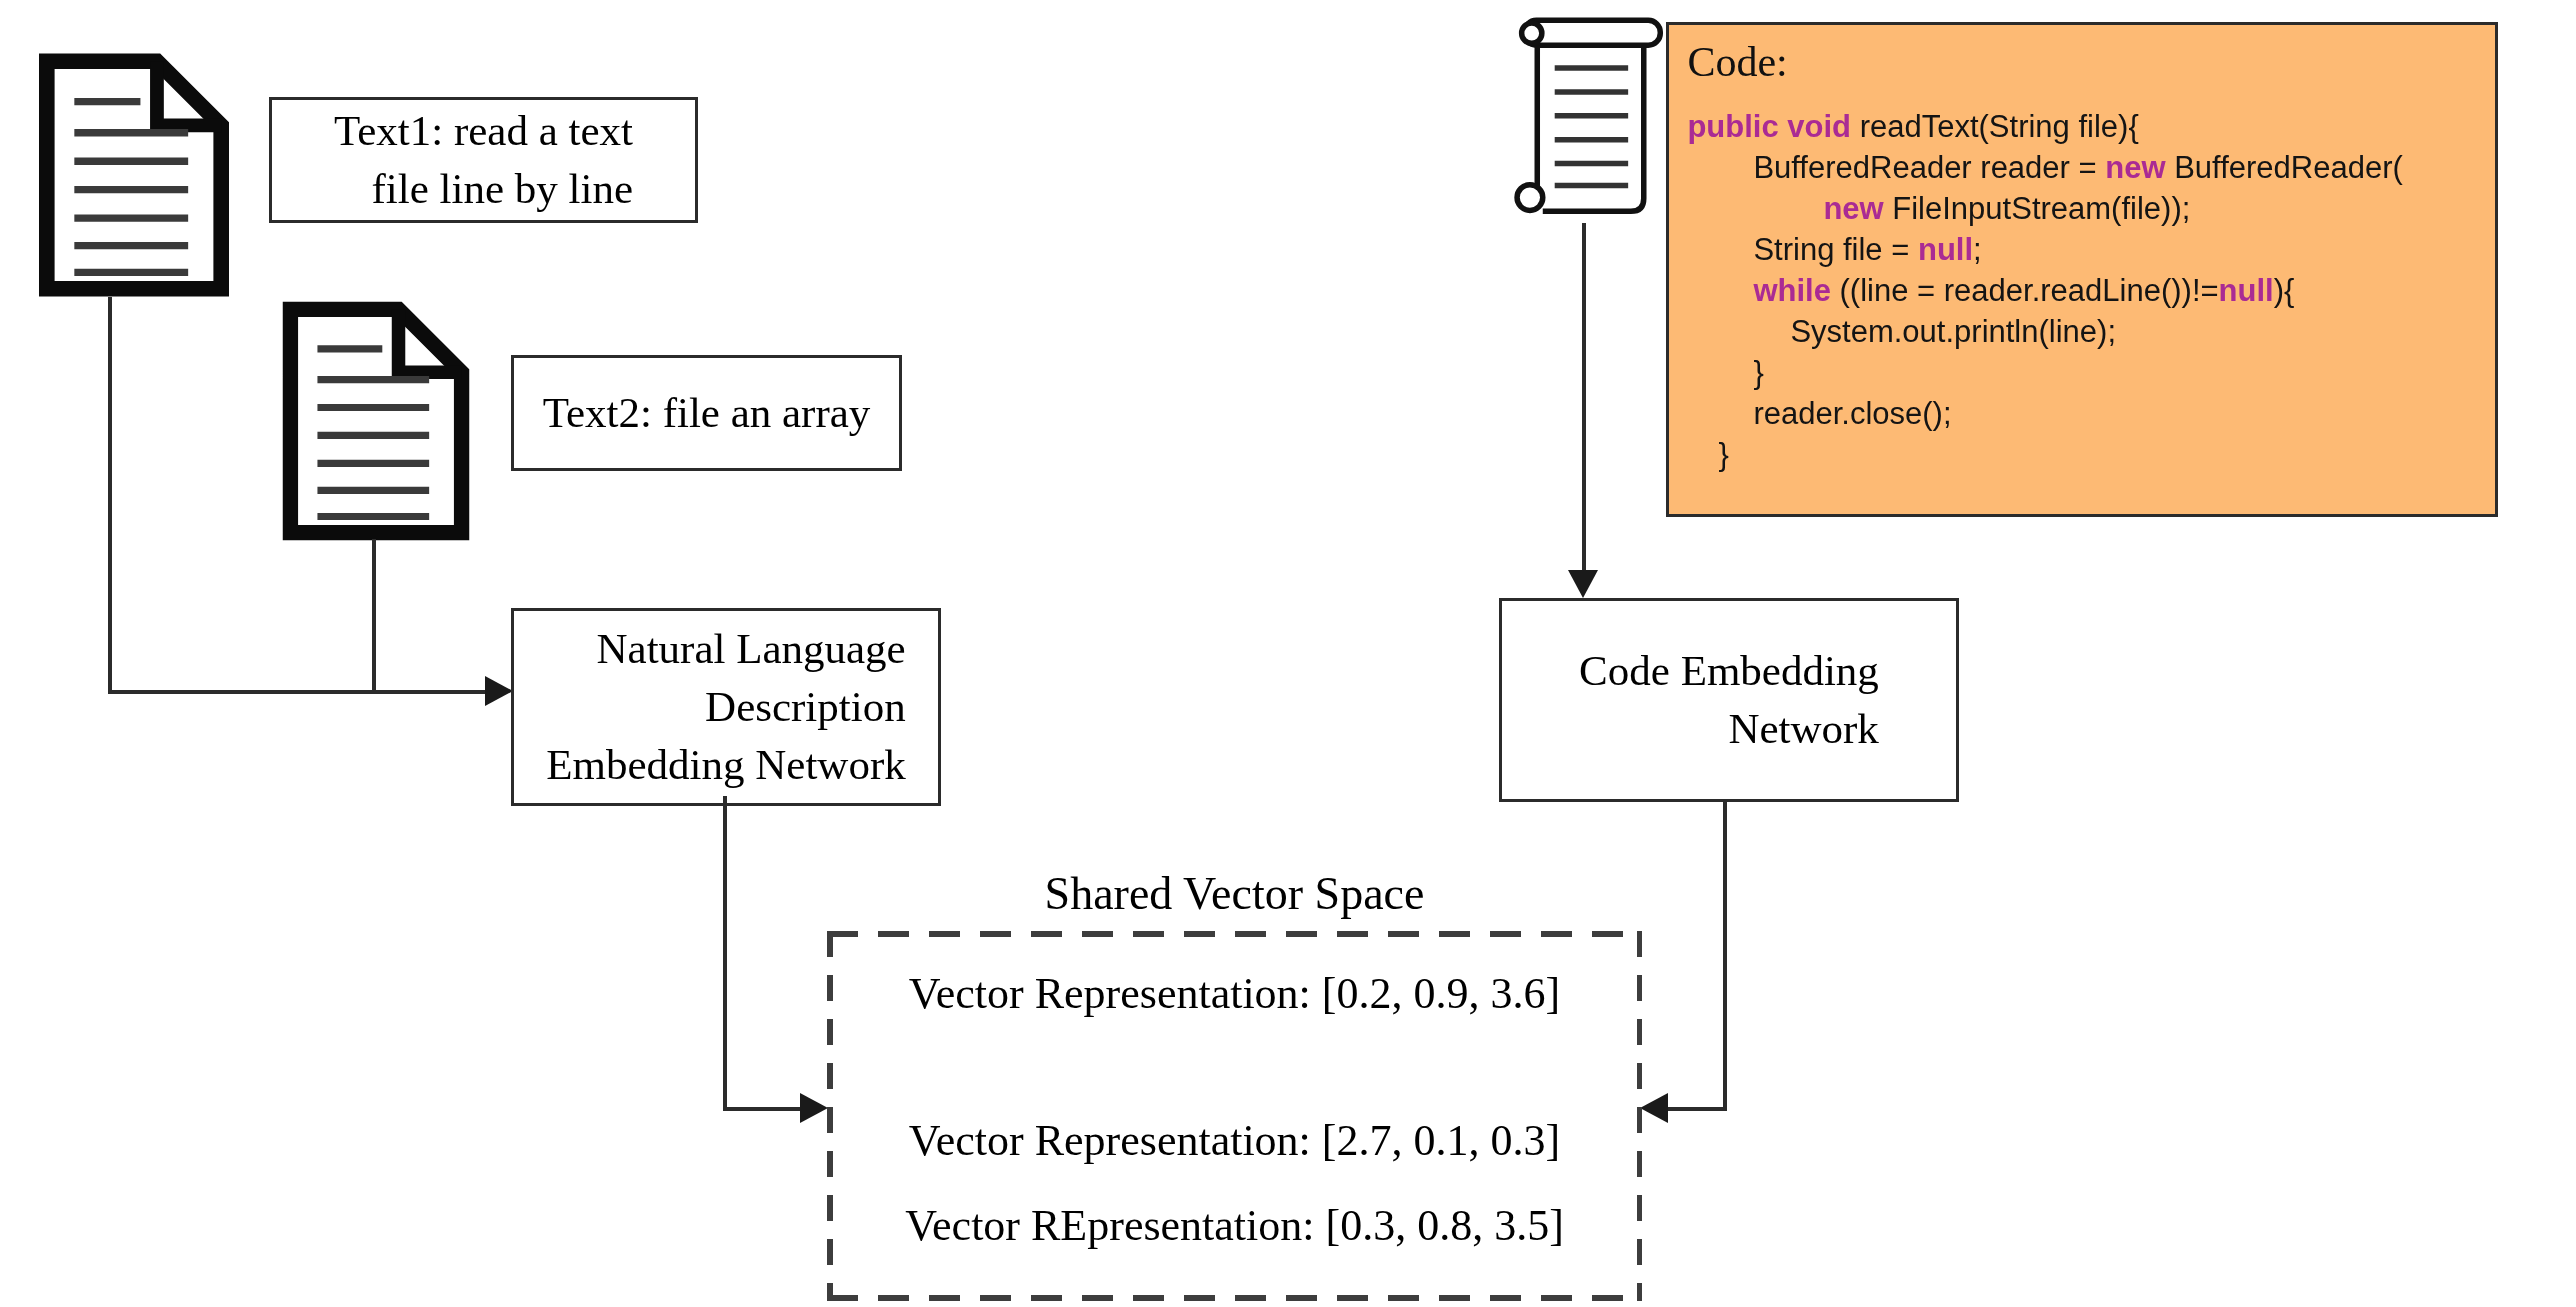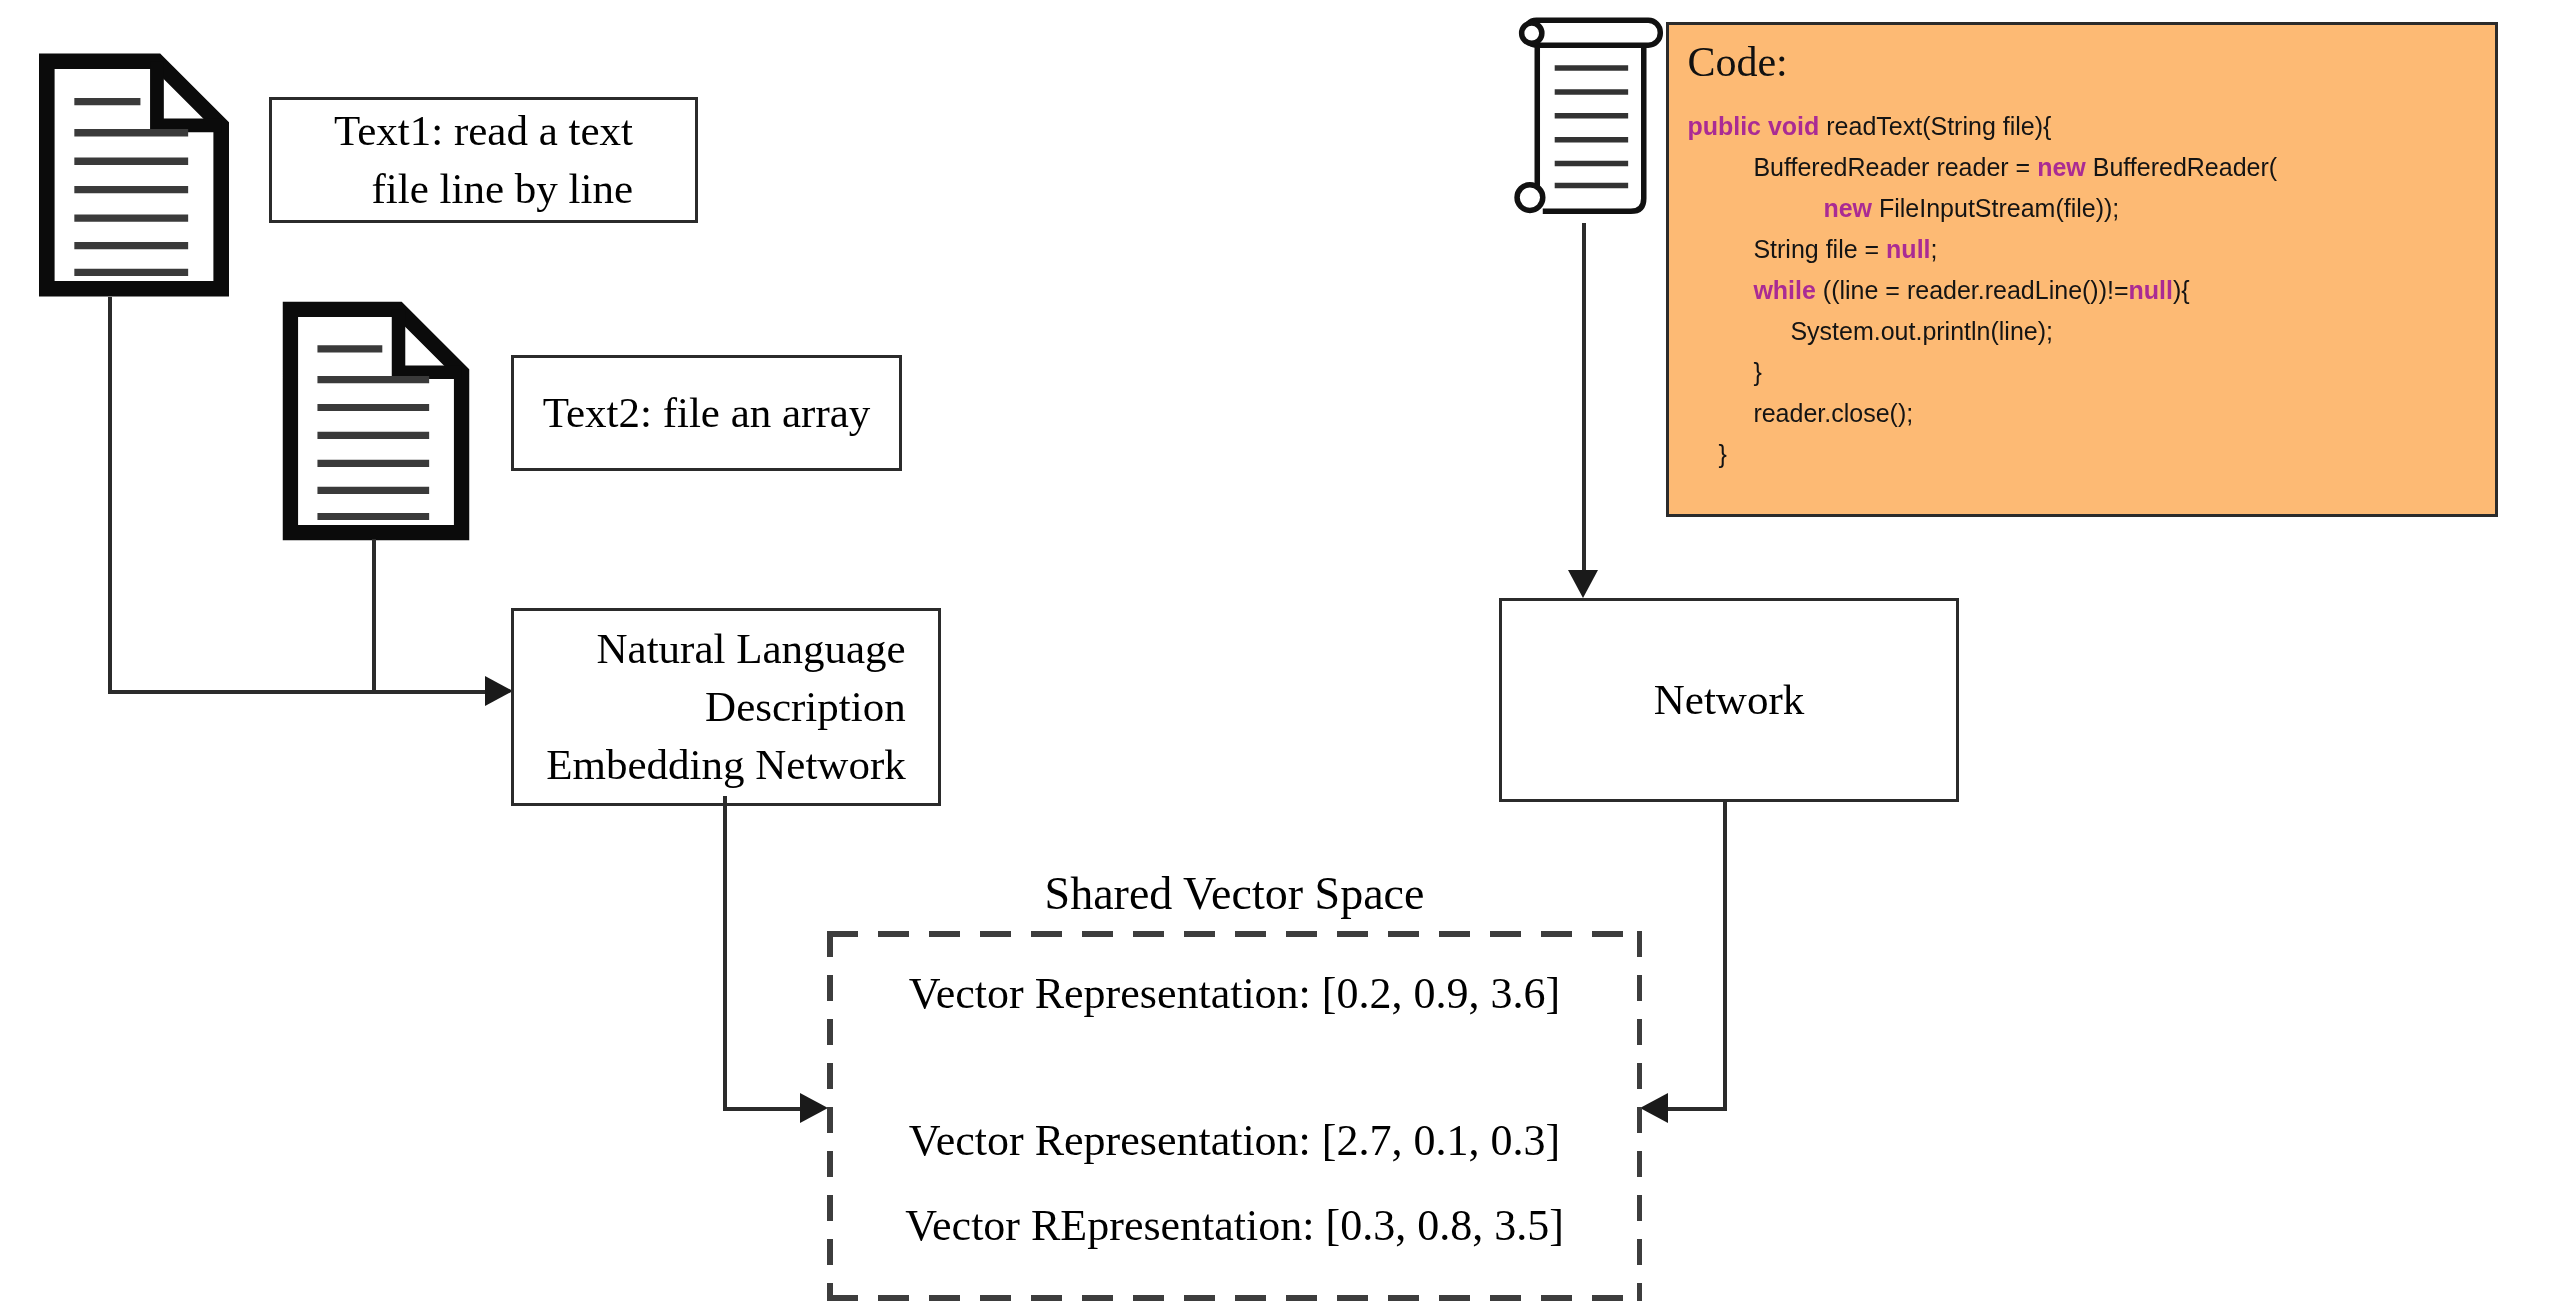--- a/index.html
+++ b/index.html
@@ -55,21 +55,21 @@
   #vector-rows div:nth-child(1){top:37px;}
   #vector-rows div:nth-child(2){top:144px;margin-top:40px;}
   #vector-rows div:nth-child(3){top:269px;}
   
   #code-box{
     position:absolute;left:1666px;top:22px;width:832px;height:495px;
     background:#fdba74;border:3.7px solid #2b2b2b;box-sizing:border-box;
     padding:11px 0 0 18.4px;
   }
   #code-title{font-size:42px;line-height:52px;font-family:"Liberation Serif","DejaVu Serif",serif;color:#111;}
-  #code-lines{margin-top:18.4px;font-family:"Liberation Sans","DejaVu Sans",sans-serif;font-size:25px;color:#141414;}
+  #code-lines{margin-top:18.4px;font-family:"Liberation Sans","DejaVu Sans",sans-serif;font-size:31px;color:#141414;}
   #code-lines .code-line{line-height:41px;white-space:pre;}
   .kw{color:var(--kw,#aa2b94);font-weight:bold;}
   
   .icon{position:absolute;}
 </style>
 </head>
 <body>
 
 <div id="canvas">
 
@@ -154,20 +154,21 @@
         <div class="code-line" style="padding-left: 66px;"><span>reader.close();</span></div>
         <div class="code-line" style="padding-left: 31px;"><span>}</span></div>
       </div>
   </div>
 
   <div class="vline" style="left:1582px;top:223px;height:349px;"></div>
   <div class="arrow down" style="left:1568px;top:570px;"></div>
 
   <div class="box label-46" style="left:1499px;top:598px;width:460px;height:204px;">
     <div>
+        <div class="ln">Code Embedding</div>
         <div class="ln">Network</div>
       </div>
   </div>
 
   <div class="vline" style="left:1723px;top:800px;height:311px;"></div>
   <div class="hline" style="left:1666px;top:1107px;width:60px;"></div>
   <div class="arrow left" style="left:1640px;top:1093px;"></div>
 
   <div id="svs-title">Shared Vector Space</div>
 

